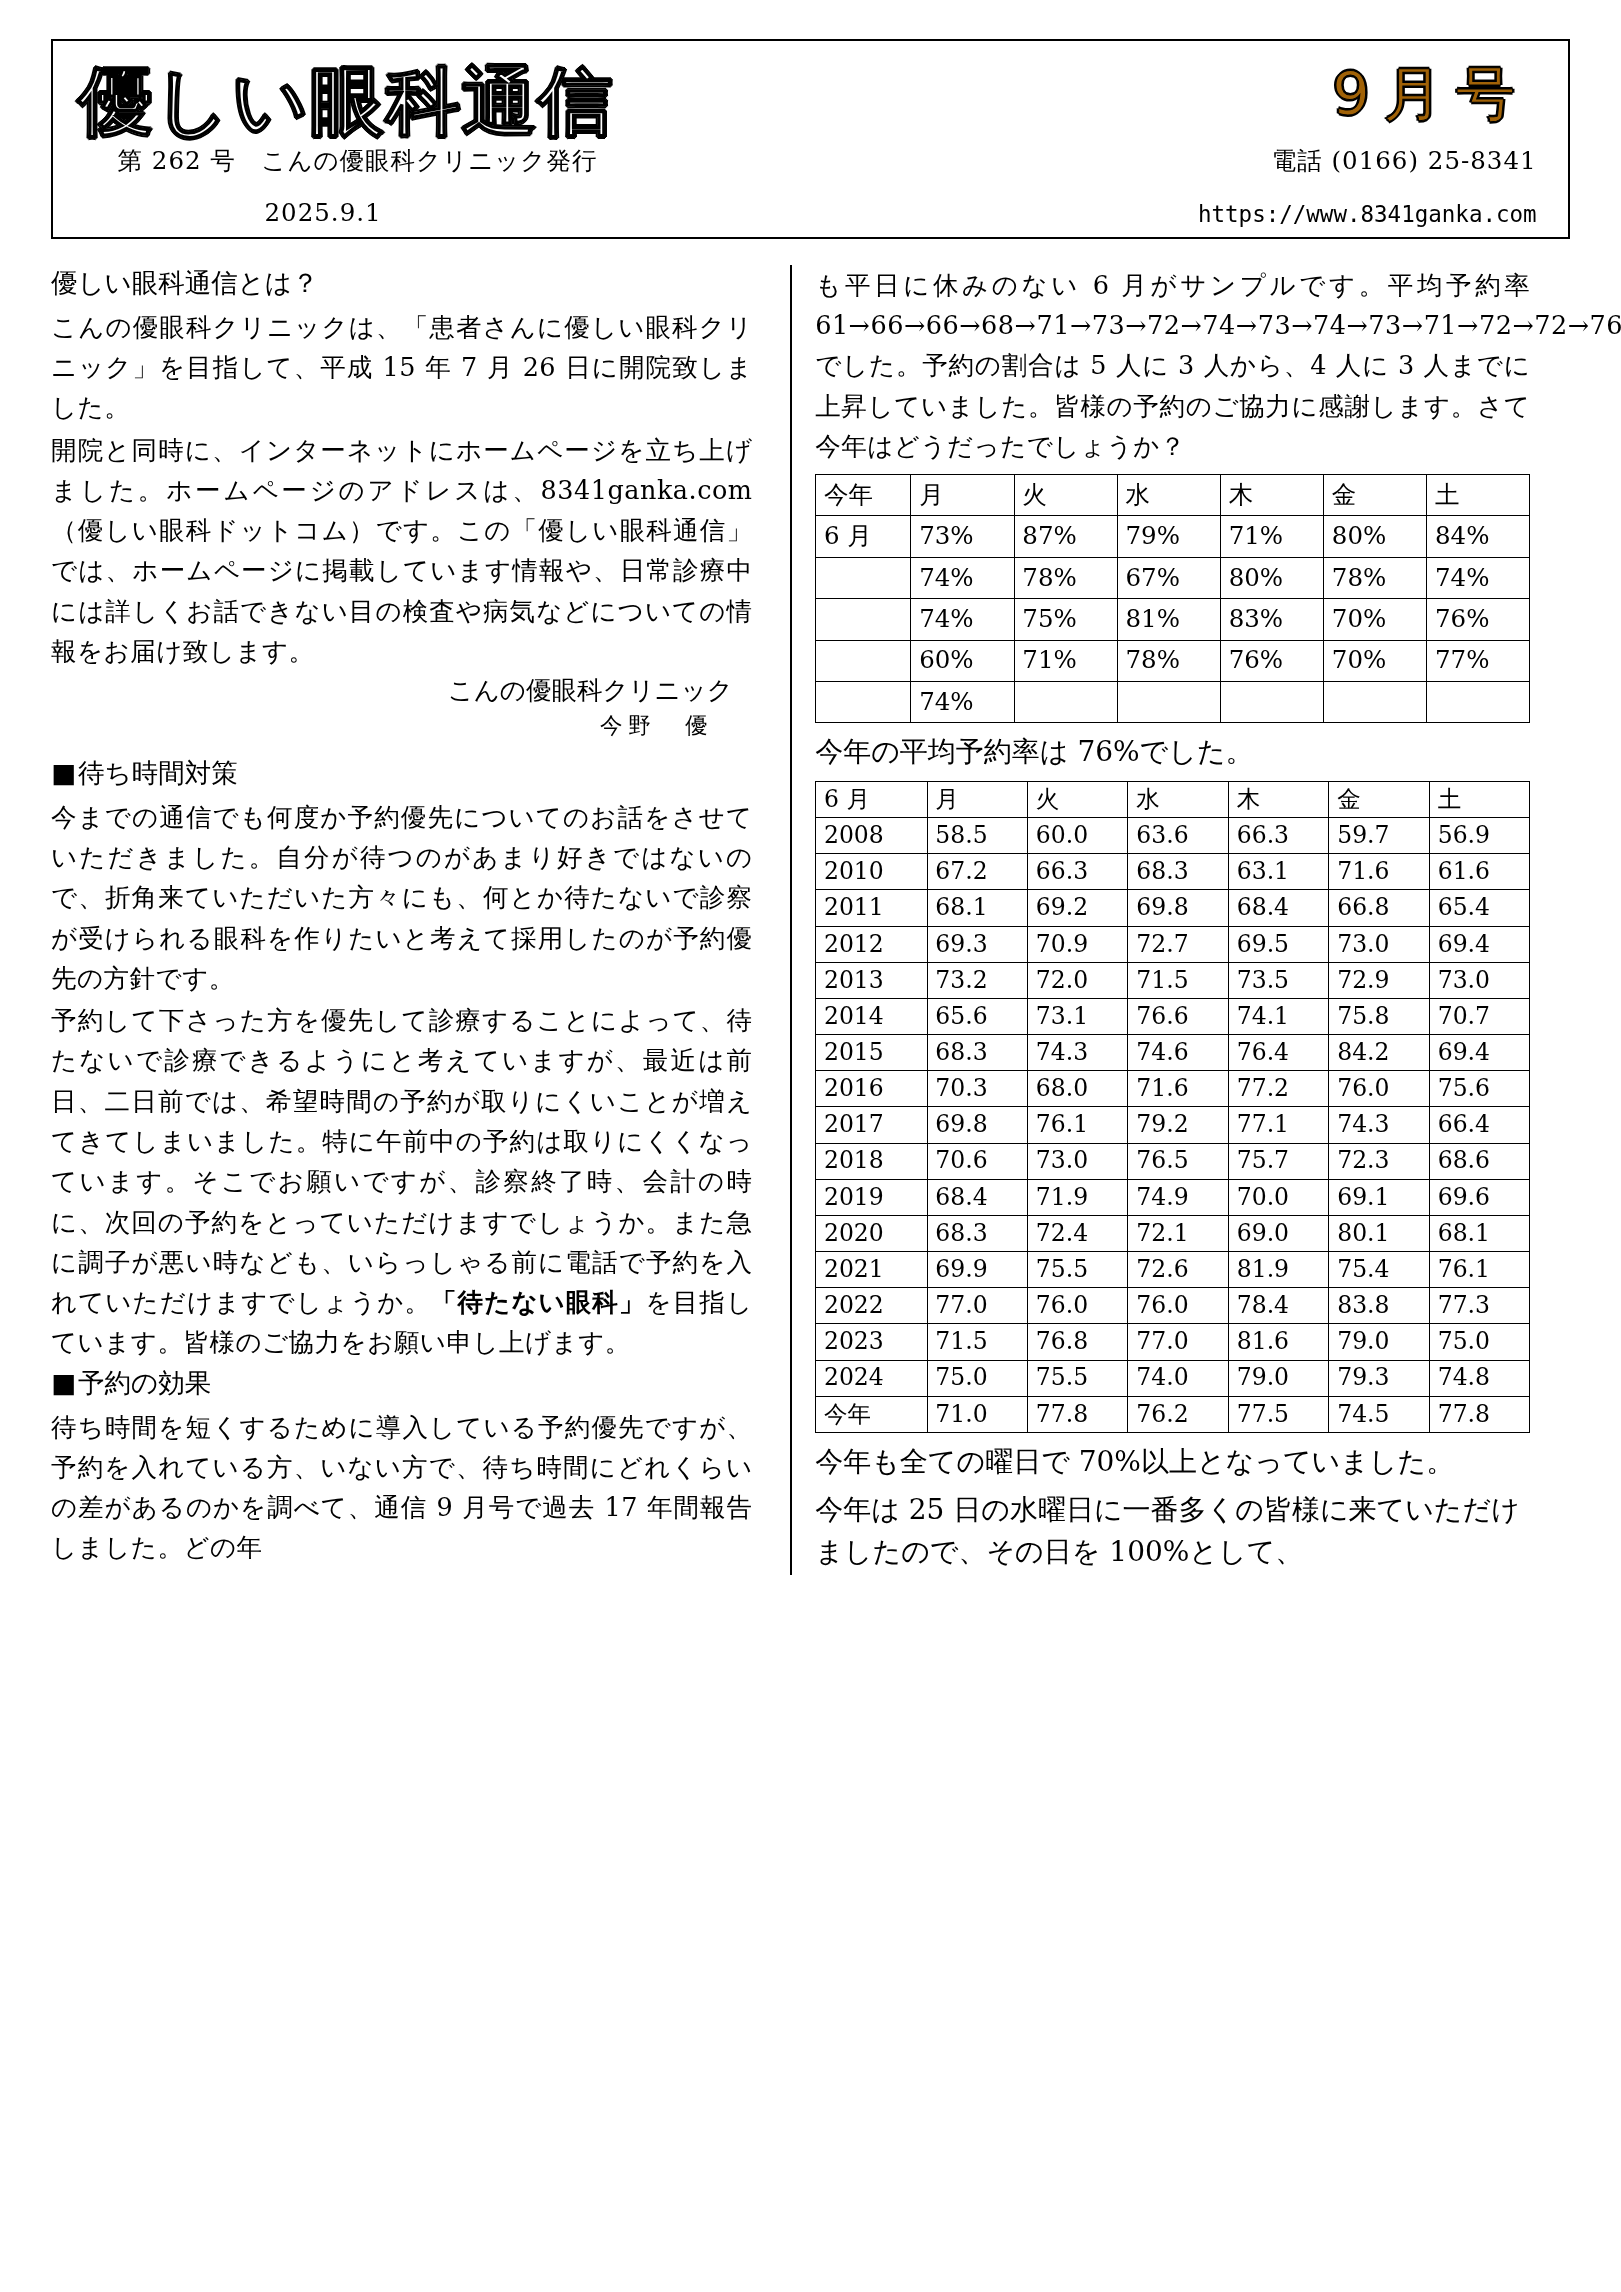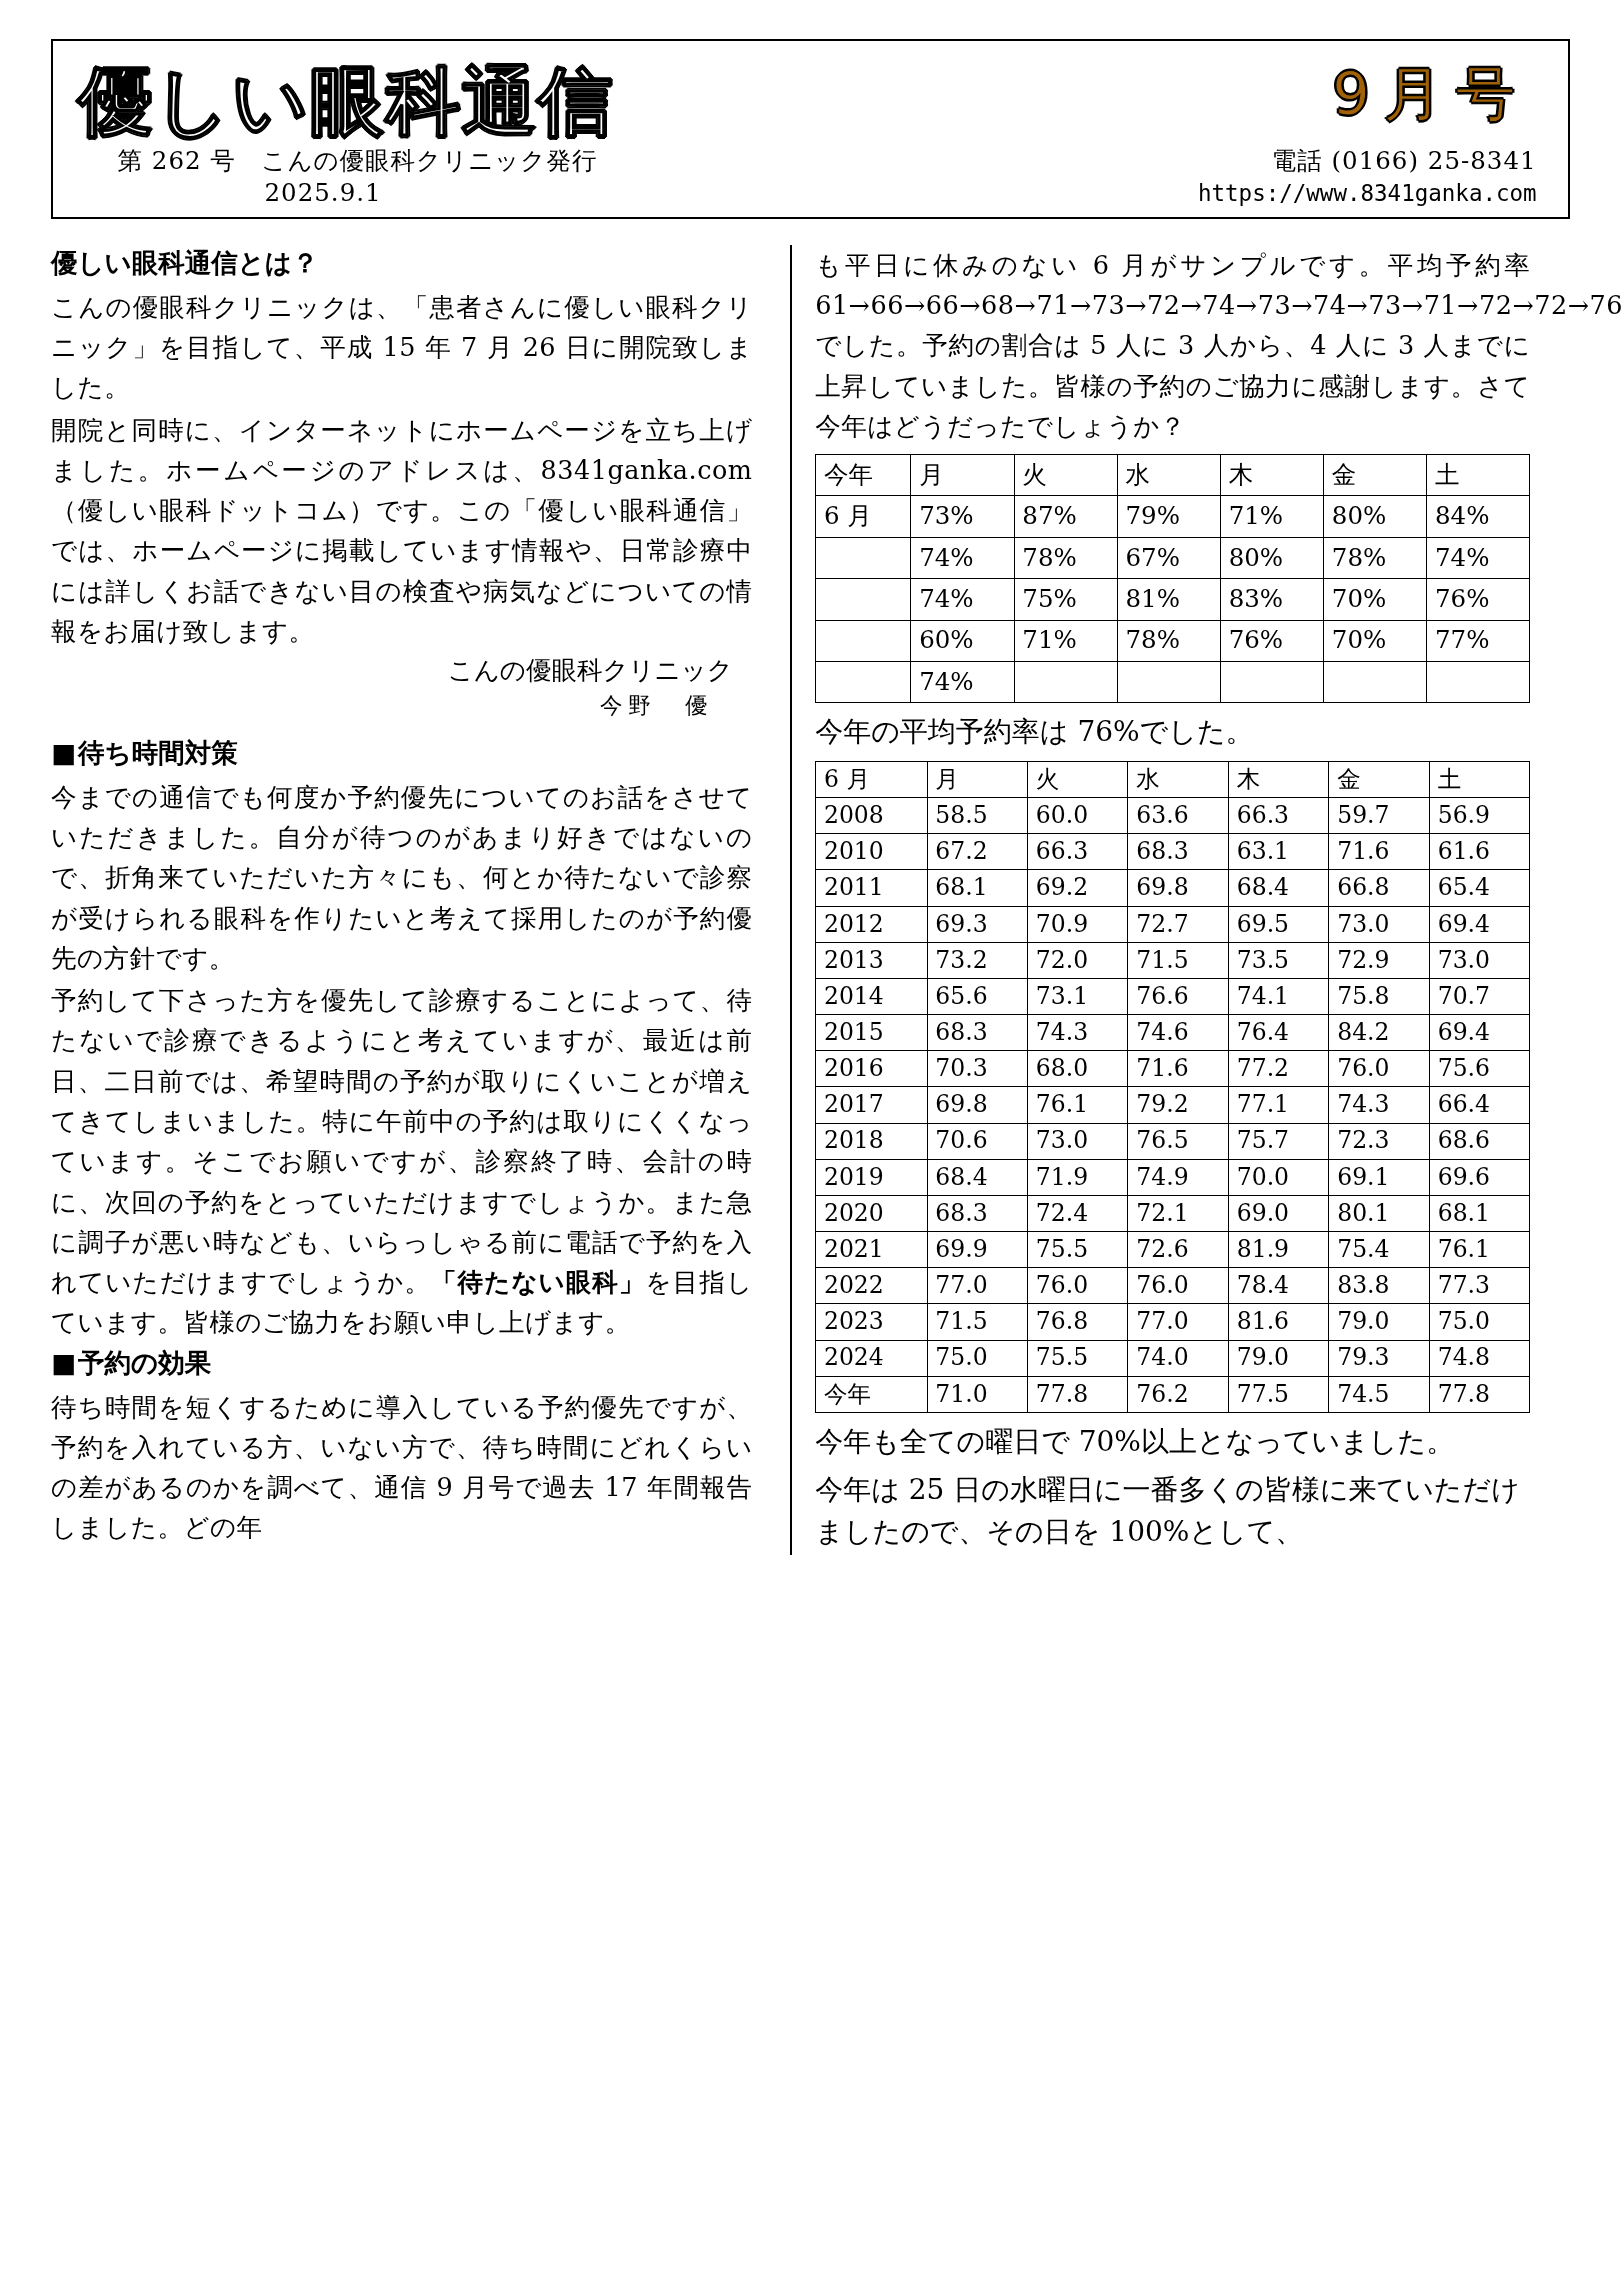--- a/index.html
+++ b/index.html
@@ -58,22 +58,22 @@
   .mast-row2{
     display:flex;
     justify-content:space-between;
     align-items:baseline;
     margin-top:3.9px;
     padding:0 5.9px 0 39px;
   }
   .mast-row3{
     display:flex;
     justify-content:space-between;
-    align-items:center;
-    margin-top:1px;
+    align-items:flex-end;
+    margin-top:21px;
     padding:0 5.9px 0 39px;
   }
   .mast-pub{ font-size:24.5px; letter-spacing:1px;}
   .mast-tel{ font-size:24.5px; letter-spacing:1px;}
   .mast-date{ font-size:24.5px; letter-spacing:1px; margin-left:147px;}
   .mast-url{ font-size:22.5px; font-family:"DejaVu Sans Mono","Liberation Mono",monospace;}
 
   
   .columns{
     display:flex;
@@ -88,21 +88,21 @@
   .divider{
     width:2px;
     background:#000;
     margin:0 13.7px;
     align-self:stretch;
   }
   .col-right{ padding-left:9.8px; }
 
   h2.sec{
     font-size:26.5px;
-    font-weight:bold;
+    font-weight:normal;
     font-family:"DejaVu Sans","Liberation Sans",sans-serif;
     margin:0 0 5.9px 0;
     letter-spacing:0px;
   }
   h2.sec.mark::before{ content:"■"; margin-right:2px;}
   p.body{
     font-size:25.5px;
     line-height:1.58;
     margin:0 0 2px 0;
     text-align:justify;

